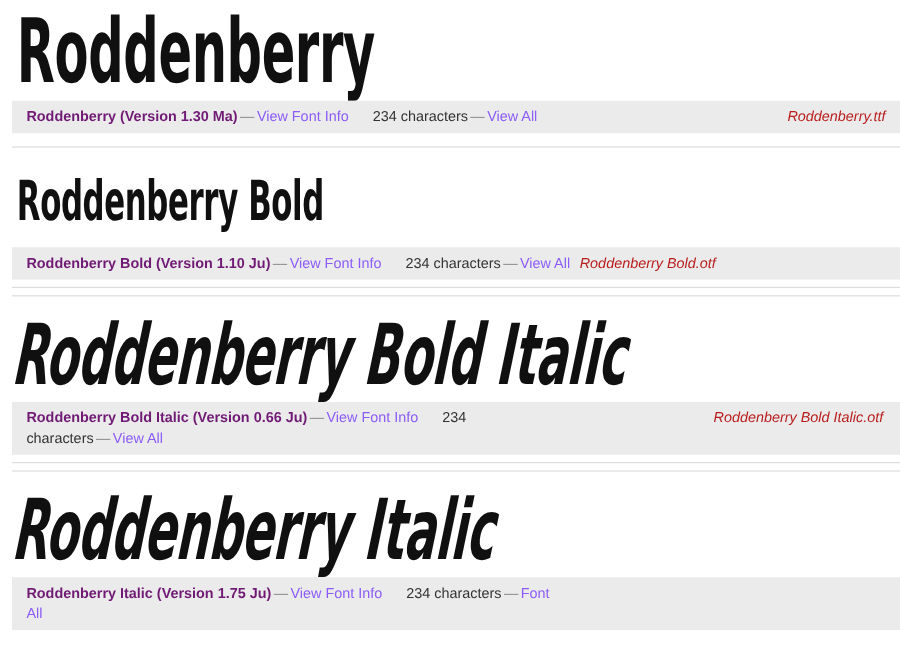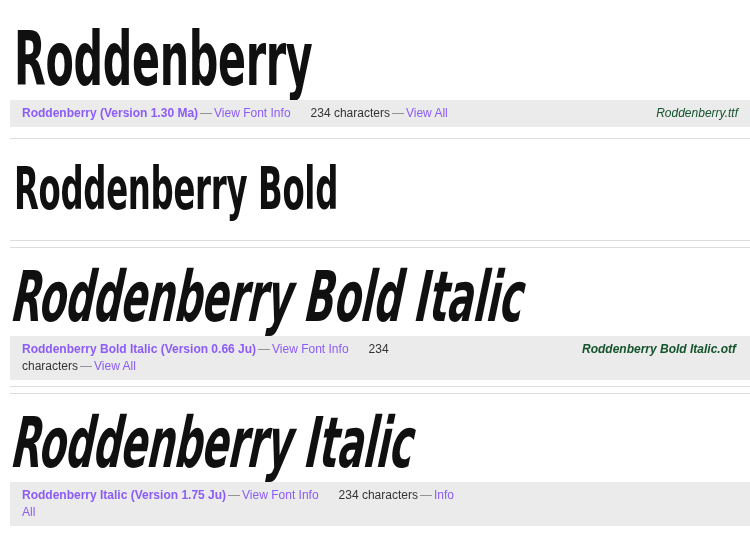--- a/index.html
+++ b/index.html
@@ -36,22 +36,22 @@
     transform-origin: left center;
   }
 
   .specimen-inner {
     display: inline-block;
     transform: scaleX(0.62);
     transform-origin: left center;
     letter-spacing: -0.5px;
   }
 
-  .e0 .specimen { font-size: 74px; padding-top: 22px; padding-bottom: 4px; }
-  .e1 .specimen { font-size: 58px; padding-top: 12px; padding-bottom: 16px; }
+  .e0 .specimen { font-size: 74px; padding-top: 6px; padding-bottom: 4px; }
+  .e1 .specimen { font-size: 46px; padding-top: 12px; padding-bottom: 16px; }
   .e2 .specimen { font-size: 70px; padding-top: 14px; padding-bottom: 4px; }
   .e3 .specimen { font-size: 70px; padding-top: 14px; padding-bottom: 4px; }
 
   .italic .specimen-inner {
     font-style: italic;
     transform: scaleX(0.62) skewX(-9deg);
   }
 
   
   .info-bar {
@@ -61,21 +61,21 @@
     color: #333333;
     font-size: 12px;
     line-height: 17px;
     padding: 5px 12px 5px 12px;
     box-sizing: border-box;
     position: relative;
   }
 
   .fontname {
     font-weight: bold;
-    color: #8b5cf6;
+    color: #701a75;
     font-size: 12px;
     margin-top: 12px;
   }
 
   .dash {
     color: #888888;
     padding: 0 2px;
   }
 
   .link {
@@ -83,38 +83,37 @@
     text-decoration: none;
     cursor: pointer;
   }
 
   .charcount {
     color: #333333;
     margin-left: 20px;
   }
 
   .filename {
-    color: #14532d;
+    color: #b91c1c;
     font-style: italic;
     float: right;
     font-size: 12px;
     text-align: right;
   }
 
   .filename.inline {
     float: none;
     margin-left: 8px;
   }
 
   .filename.abs {
     position: absolute;
     right: 14px;
     top: 5px;
     float: none;
-    font-weight: bold;
   }
 
   
   .divider {
     height: 1px;
     background: #dddddd;
     margin-left: 10px;
     margin-right: 0;
   }
 
@@ -136,20 +135,23 @@
       <div class="clear"></div>
     </div>
   </div>
 
   <div class="spacer-sm"></div>
   <div class="divider"></div>
   <div class="spacer-xs"></div>
 
   <div class="font-entry e1">
     <div class="specimen"><span class="specimen-inner">Roddenberry Bold</span></div>
+    <div class="info-bar">
+      <span class="fontname">Roddenberry Bold (Version 1.10 Ju)</span><span class="dash">—</span><span class="link">View Font Info</span><span class="charcount">234 characters</span><span class="dash">—</span><span class="link">View All</span><span class="filename inline">Roddenberry Bold.otf</span>
+    </div>
   </div>
 
   <div class="spacer-tiny"></div>
   <div class="divider"></div>
   <div class="spacer-tiny"></div>
   <div class="divider"></div>
 
   <div class="font-entry e2 italic">
     <div class="specimen"><span class="specimen-inner">Roddenberry Bold Italic</span></div>
     <div class="info-bar">
@@ -160,18 +162,18 @@
   </div>
 
   <div class="spacer-tiny"></div>
   <div class="divider"></div>
   <div class="spacer-tiny"></div>
   <div class="divider"></div>
 
   <div class="font-entry e3 italic">
     <div class="specimen"><span class="specimen-inner">Roddenberry Italic</span></div>
     <div class="info-bar">
-      <span class="fontname">Roddenberry Italic (Version 1.75 Ju)</span><span class="dash">—</span><span class="link">View Font Info</span><span class="charcount">234 characters</span><span class="dash">—</span><span class="link">Info</span><br>
+      <span class="fontname">Roddenberry Italic (Version 1.75 Ju)</span><span class="dash">—</span><span class="link">View Font Info</span><span class="charcount">234 characters</span><span class="dash">—</span><span class="link">Font</span><br>
       <span class="link">All</span>
     </div>
   </div>
 
 </div>
 
 </body></html>

